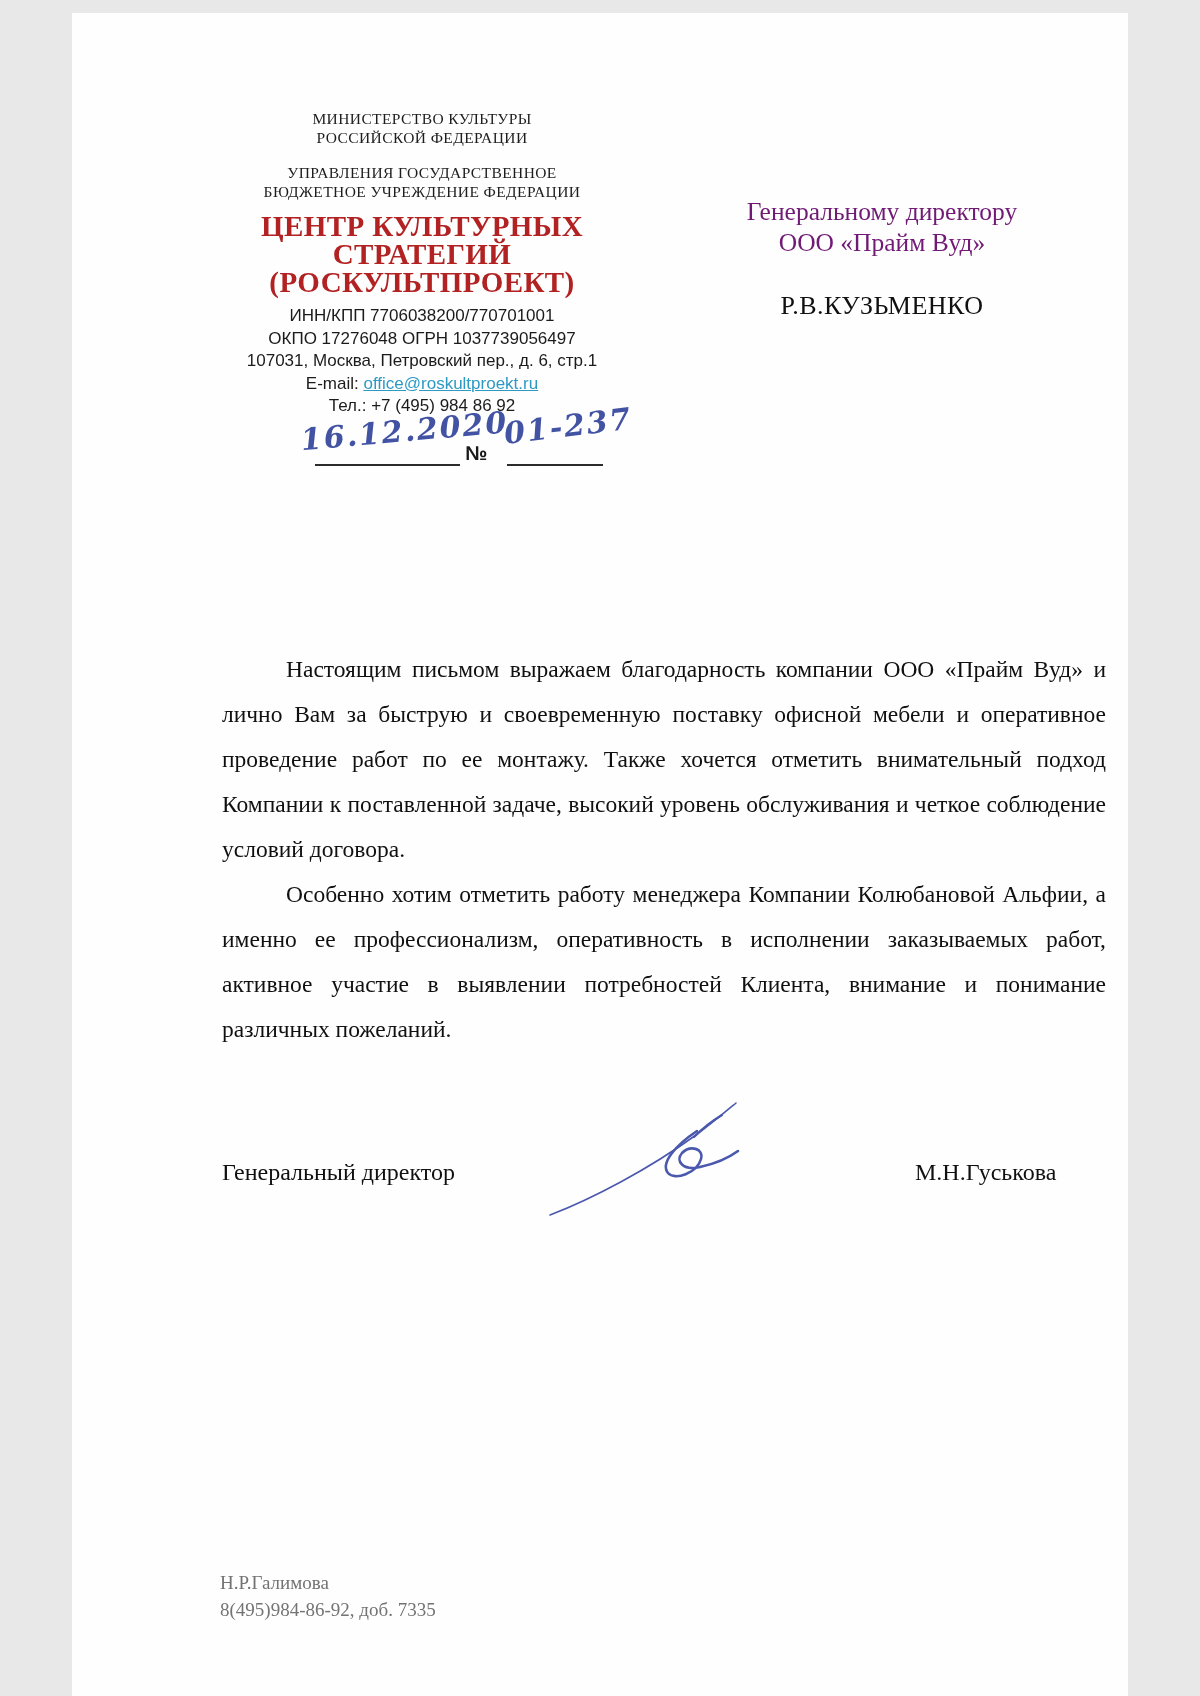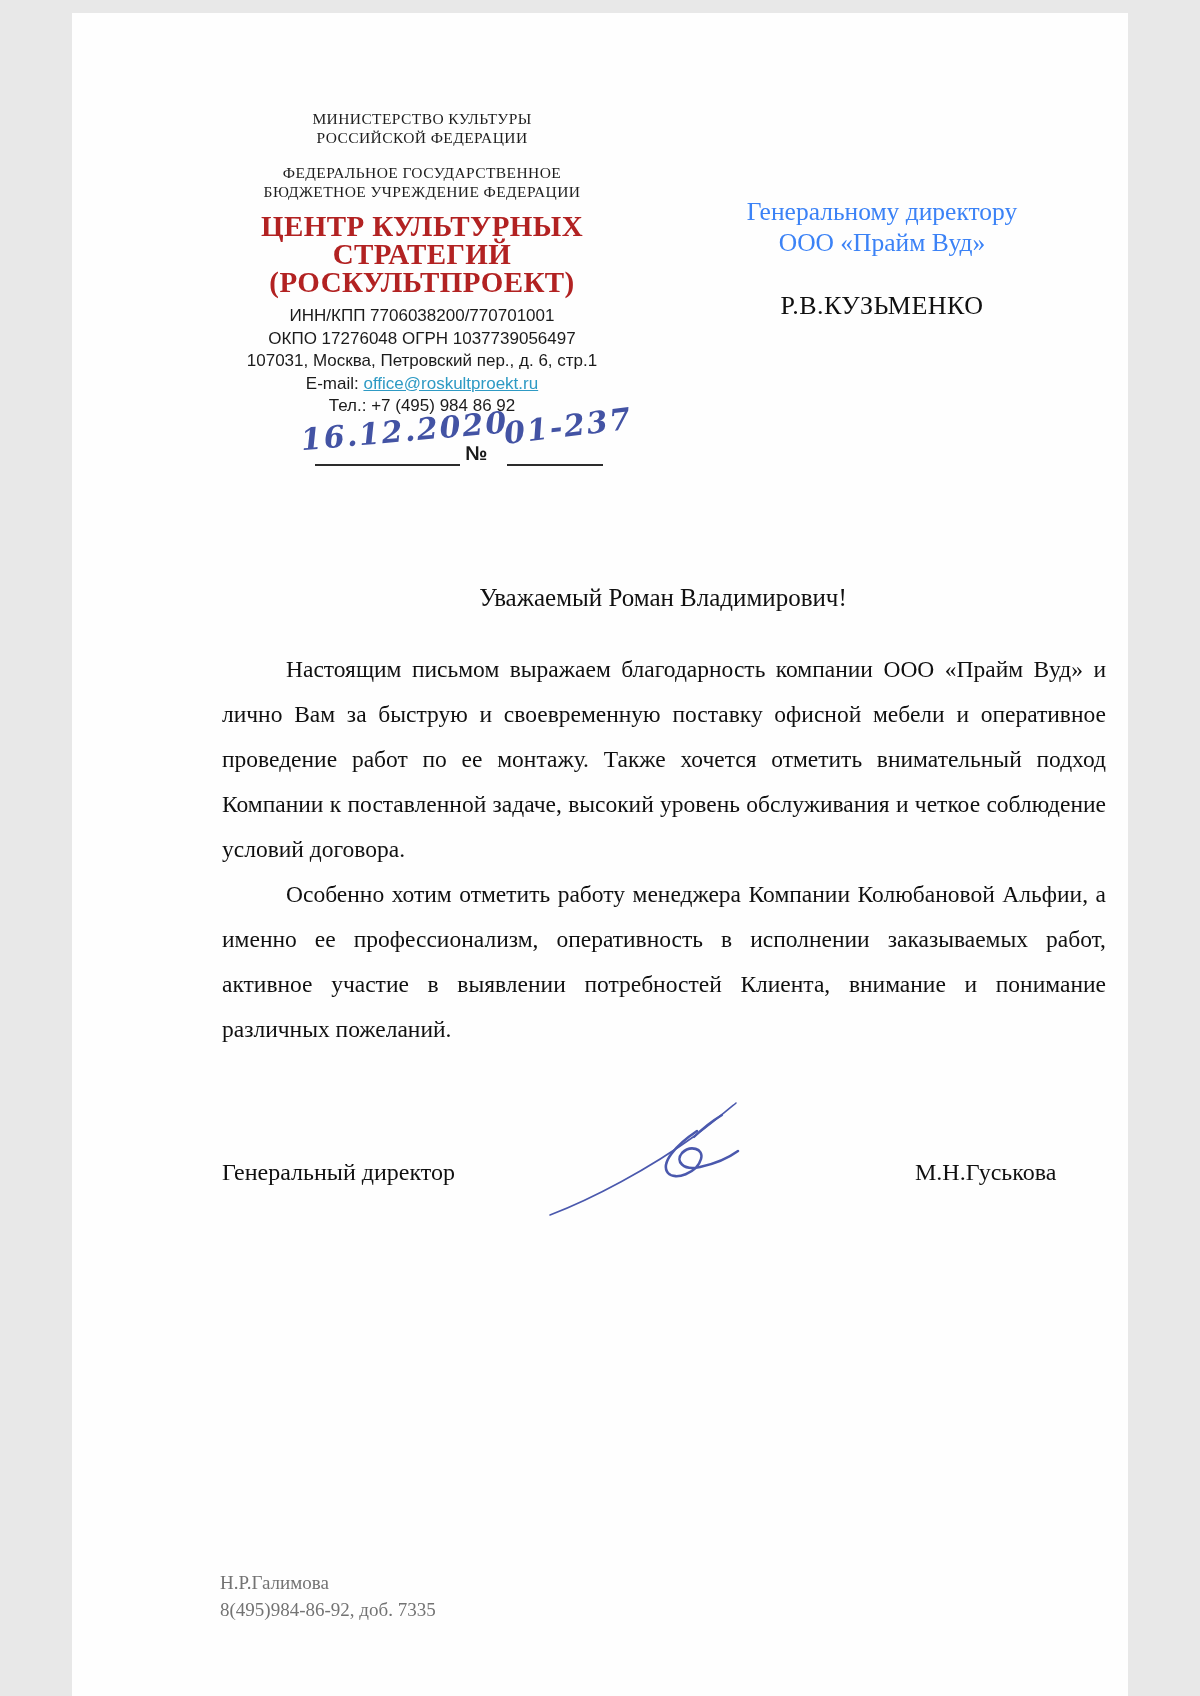--- a/index.html
+++ b/index.html
@@ -53,21 +53,21 @@
   .hw-date { font-size:30px; transform:rotate(-5deg) translate(-14px,-6px); }
   .hw-num  { font-size:30px; transform:rotate(-7deg) translate(-2px,-10px); }
   .no-sign {
     font-family:"Liberation Sans", sans-serif;
     font-weight:bold; font-size:20px; color:#1a1a1a;
     padding:0 4px 1px 5px;
   }
 
   
   .addressee { position:absolute; left:652px; top:183px; width:316px; text-align:center; }
-  .addressee-line { font-size:25.5px; line-height:31px; color:#3b82f6; }
+  .addressee-line { font-size:25.5px; line-height:31px; color:#701a75; }
   .addressee-name { margin-top:33px; font-size:26px; letter-spacing:.5px; color:#101010; }
 
   
   .salutation {
     position:absolute; left:150px; top:571px; width:882px;
     text-align:center; font-size:25px; color:#101010;
   }
   .letter-body {
     position:absolute; left:150px; top:634px; width:884px;
     font-size:23.5px; line-height:45px; text-align:justify; color:#101010;
@@ -87,21 +87,21 @@
 <body>
 
 <div class="page">
 
   <div class="letterhead">
     <div class="ministry-block">
       <div class="ministry-line">МИНИСТЕРСТВО КУЛЬТУРЫ</div>
       <div class="ministry-line">РОССИЙСКОЙ ФЕДЕРАЦИИ</div>
     </div>
     <div class="institution-block">
-      <div class="institution-line">ФЕДЕРАЛЬНОЕ ГОСУДАРСТВЕННОЕ</div>
+      <div class="institution-line">УПРАВЛЕНИЯ ГОСУДАРСТВЕННОЕ</div>
       <div class="institution-line">БЮДЖЕТНОЕ УЧРЕЖДЕНИЕ ФЕДЕРАЦИИ</div>
     </div>
     <div class="org-name">
       <div class="org-line">ЦЕНТР КУЛЬТУРНЫХ</div>
       <div class="org-line">СТРАТЕГИЙ</div>
       <div class="org-line">(РОСКУЛЬТПРОЕКТ)</div>
     </div>
     <div class="details">
       <div class="detail-line">ИНН/КПП 7706038200/770701001</div>
       <div class="detail-line">ОКПО 17276048 ОГРН 1037739056497</div>
@@ -123,21 +123,20 @@
       <i class="hw hw-num">01-237</i>
     </span>
   </div>
 
   <div class="addressee">
     <div class="addressee-line">Генеральному директору</div>
     <div class="addressee-line">ООО «Прайм Вуд»</div>
     <div class="addressee-name">Р.В.КУЗЬМЕНКО</div>
   </div>
 
-  <div class="salutation">Уважаемый Роман Владимирович!</div>
 
   <div class="letter-body">
     <p>Настоящим письмом выражаем благодарность компании ООО «Прайм Вуд» и лично Вам за быструю и своевременную поставку офисной мебели и оперативное проведение работ по ее монтажу. Также хочется отметить внимательный подход Компании к поставленной задаче, высокий уровень обслуживания и четкое соблюдение условий договора.</p>
     <p>Особенно хотим отметить работу менеджера Компании Колюбановой Альфии, а именно ее профессионализм, оперативность в исполнении заказываемых работ, активное участие в выявлении потребностей Клиента, внимание и понимание различных пожеланий.</p>
   </div>
 
   <div class="sig-title">Генеральный директор</div>
   <svg class="sig-stroke" viewBox="0 0 245 120" fill="none" xmlns="http://www.w3.org/2000/svg">
     <path d="M6 114 C 48 98, 105 68, 152 34 C 167 23, 180 12, 192 2" stroke="#4a58ad" stroke-width="1.6" stroke-linecap="round"></path>
     <path d="M153 30 C 132 44, 116 62, 124 72 C 131 80, 153 72, 157 58 C 160 47, 146 44, 138 52 C 131 60, 139 70, 156 66 C 170 63, 183 58, 194 50" stroke="#4a58ad" stroke-width="2.6" stroke-linecap="round"></path>

